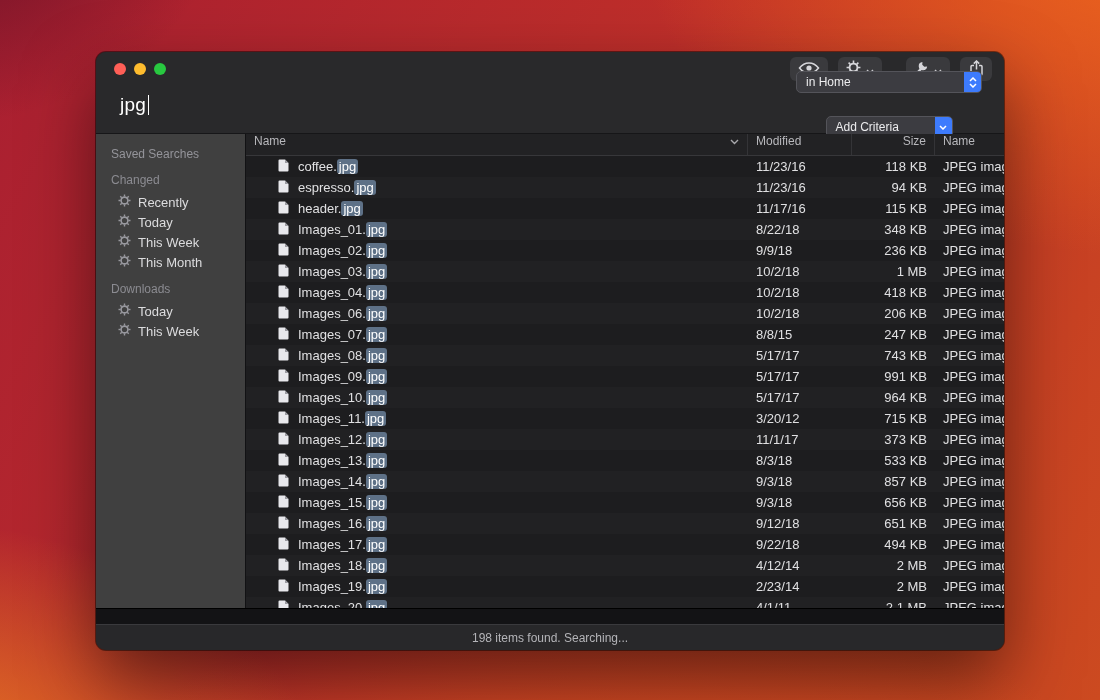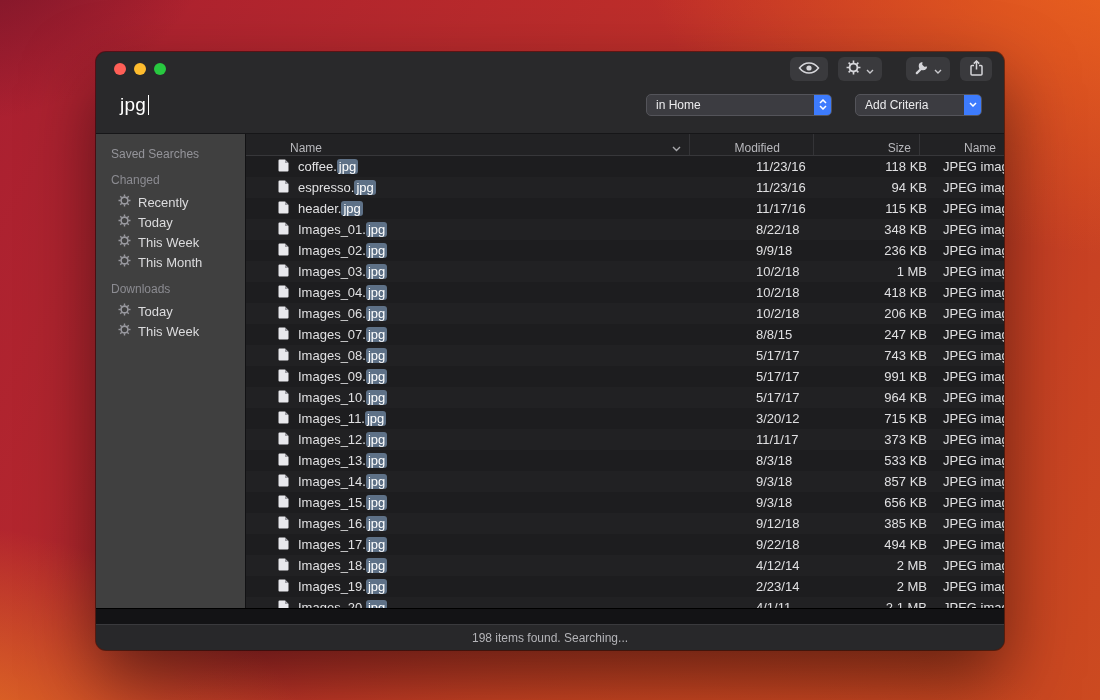--- a/index.html
+++ b/index.html
@@ -34,41 +34,41 @@
   .tl.red{background:#ff5f57}.tl.yellow{background:#febc2e}.tl.green{background:#28c840}
   .toolbar{margin-left:auto;display:flex;gap:10px;align-items:center;}
   .tb-btn{height:24px;min-width:32px;padding:0 8px;background:#3a3a3d;border:none;border-radius:6px;
     display:flex;align-items:center;justify-content:center;gap:5px;}
   .tb-gap{width:4px;}
   
   .search-row{height:48px;background:var(--win-chrome);display:flex;align-items:center;
     padding:0 22px 10px 24px;border-bottom:1px solid #161618;flex:0 0 auto;}
   .search-text{font-size:19px;color:#ffffff;display:flex;align-items:center;letter-spacing:.2px;}
   .caret{width:1.5px;height:20px;background:#ffffff;margin-left:2px;}
-  .popups{margin-left:auto;display:flex;gap:23px;align-items:center;}
+  .popups{margin-left:auto;display:flex;gap:23px;align-items:center;flex-direction:column;}
   .popup{height:22px;background:#3c3c41;border:1px solid #54545a;border-radius:5px;
     display:flex;align-items:center;color:#ececee;font-size:12px;}
   .popup .plabel{padding:0 9px;white-space:nowrap;}
   .popup.scope{width:186px;justify-content:space-between;}
   .popup.addcrit{width:127px;justify-content:space-between;}
   .popup .cap{width:17px;align-self:stretch;background:var(--accent-blue);border-radius:0 4px 4px 0;
     display:flex;flex-direction:column;align-items:center;justify-content:center;gap:1px;}
   
   .content{flex:1;display:flex;min-height:0;}
   .sidebar{width:150px;background:#404040;border-right:1px solid #121214;padding:13px 8px 0 15px;
     flex:0 0 auto;font-size:13px;overflow:hidden;}
   .sb-title{color:var(--text-dim);font-size:12px;margin-bottom:12px;}
   .sb-section-label{color:#8b8b91;font-size:12px;margin:10px 0 5px;}
   .sb-item{display:flex;align-items:center;gap:7px;color:#dcdcde;height:20px;padding-left:7px;}
   .sb-item svg{flex:0 0 auto;}
   
   .list{flex:1;background:var(--list-bg);display:flex;flex-direction:column;min-width:0;}
   .list-header{height:22px;display:flex;align-items:center;background:#222224;border-bottom:1px solid #37373a;
     color:#b8b8bc;font-size:12px;flex:0 0 auto;}
-  .h-cell{padding:0 8px;height:100%;display:flex;align-items:flex-end;border-right:1px solid #343437;white-space:nowrap;margin-left:36px;}
+  .h-cell{padding:0 8px;height:100%;display:flex;align-items:flex-start;border-right:1px solid #343437;white-space:nowrap;}
   .h-name{width:502px;justify-content:space-between;}
   .h-mod{width:104px;}
   .h-size{width:83px;justify-content:flex-end;}
   .h-kind{flex:1;border-right:none;}
   .rows{flex:1;overflow:hidden;}
   .row{height:21px;display:flex;align-items:center;font-size:13px;color:var(--text-main);}
   .row:nth-child(even){background:#212123;}
   .c-name{width:502px;display:flex;align-items:center;gap:9px;padding-left:32px;overflow:hidden;white-space:nowrap;}
   .c-match{background:var(--match-hl);border-radius:3px;padding:0 2px;color:#fff;}
   .c-mod{width:104px;padding:0 8px;white-space:nowrap;}
@@ -577,21 +577,21 @@
     <div class="c-name">
       <span>
         <svg width="11" height="13" viewBox="0 0 11 13">
           <path d="M1.5 0.5 h5.5 l3.5 3.5 v7.5 a1 1 0 0 1 -1 1 h-8 a1 1 0 0 1 -1 -1 v-10 a1 1 0 0 1 1 -1 z" fill="#e8e8ec"></path>
           <path d="M7 0.5 l3.5 3.5 h-3.5 z" fill="#9a9aa0"></path>
         </svg>
       </span>
       <span><span class="c-base">Images_16.</span><span class="c-match">jpg</span></span>
     </div>
     <div class="c-mod">9/12/18</div>
-    <div class="c-size">385 KB</div>
+    <div class="c-size">651 KB</div>
     <div class="c-kind">JPEG image</div>
   </div>
 
   <div class="row">
     <div class="c-name">
       <span>
         <svg width="11" height="13" viewBox="0 0 11 13">
           <path d="M1.5 0.5 h5.5 l3.5 3.5 v7.5 a1 1 0 0 1 -1 1 h-8 a1 1 0 0 1 -1 -1 v-10 a1 1 0 0 1 1 -1 z" fill="#e8e8ec"></path>
           <path d="M7 0.5 l3.5 3.5 h-3.5 z" fill="#9a9aa0"></path>
         </svg>

